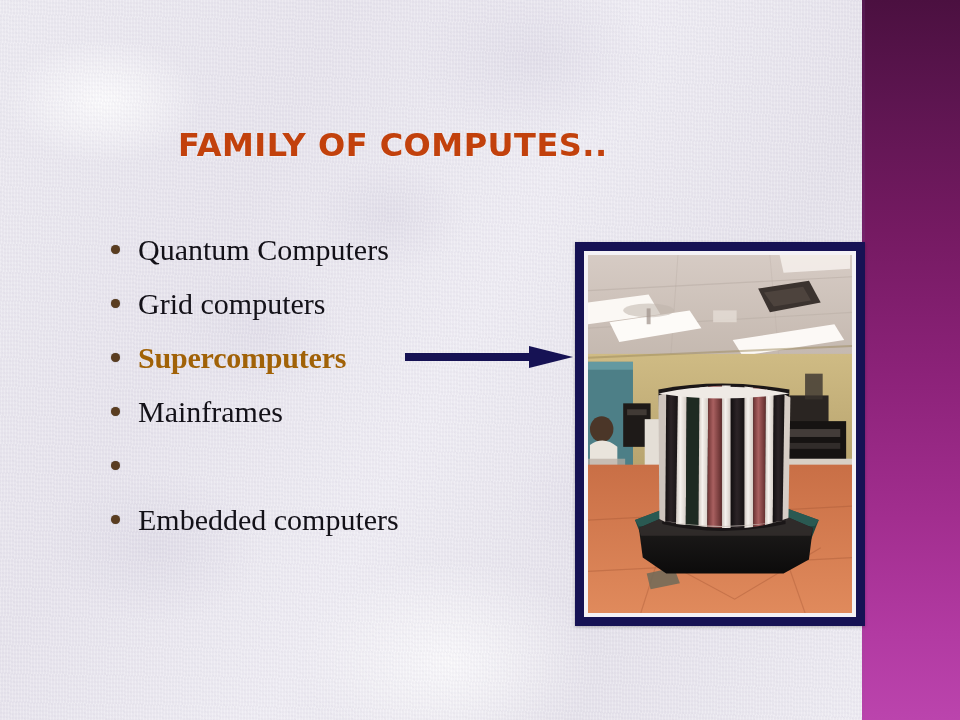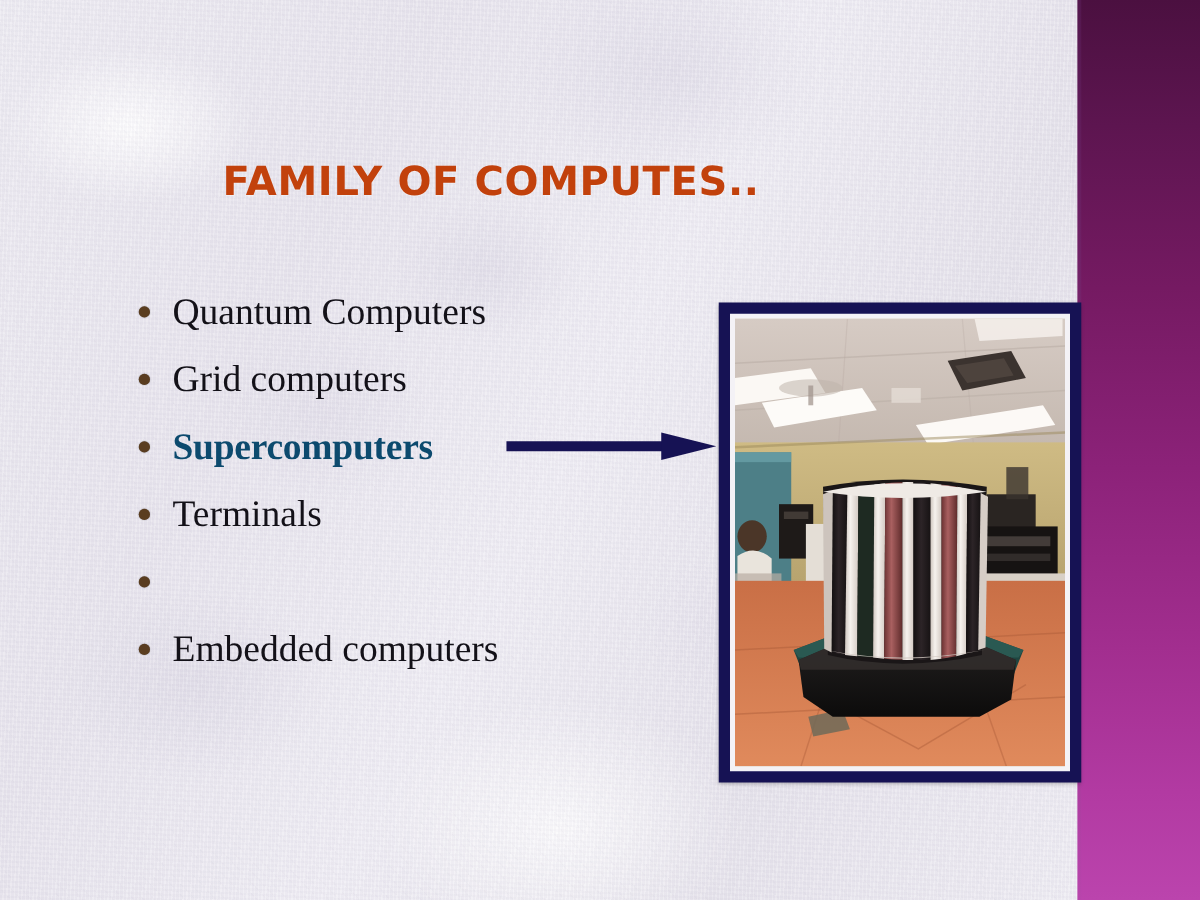--- a/index.html
+++ b/index.html
@@ -114,21 +114,21 @@
     left: 7px;
     top: 22px;
     width: 9px;
     height: 9px;
     border-radius: 50%;
     background: #5a3d20;
     box-shadow: 0 0 1px rgba(0,0,0,0.45);
   }
   .bullet-item.is-bold .bullet-label {
     font-weight: bold;
-    color: #0c4a6e;
+    color: #a16207;
     letter-spacing: -0.2px;
   }
 
   
   .arrow {
     position: absolute;
     left: 405px;
     top: 345px;
     width: 168px;
     height: 24px;
@@ -186,21 +186,21 @@
     <li class="bullet-item">
       <span class="bullet-dot"></span>
       <span class="bullet-label">Grid computers</span>
     </li>
     <li class="bullet-item is-bold">
       <span class="bullet-dot"></span>
       <span class="bullet-label">Supercomputers</span>
     </li>
     <li class="bullet-item">
       <span class="bullet-dot"></span>
-      <span class="bullet-label">Terminals</span>
+      <span class="bullet-label">Mainframes</span>
     </li>
     <li class="bullet-item">
       <span class="bullet-dot"></span>
     </li>
     <li class="bullet-item">
       <span class="bullet-dot"></span>
       <span class="bullet-label">Embedded computers</span>
     </li>
   </ul>
 

